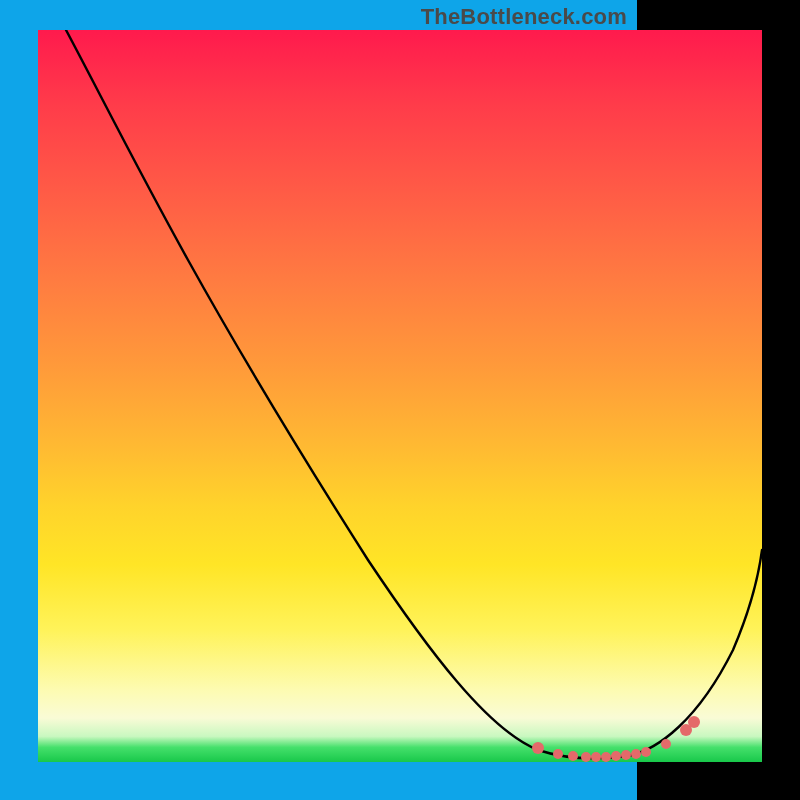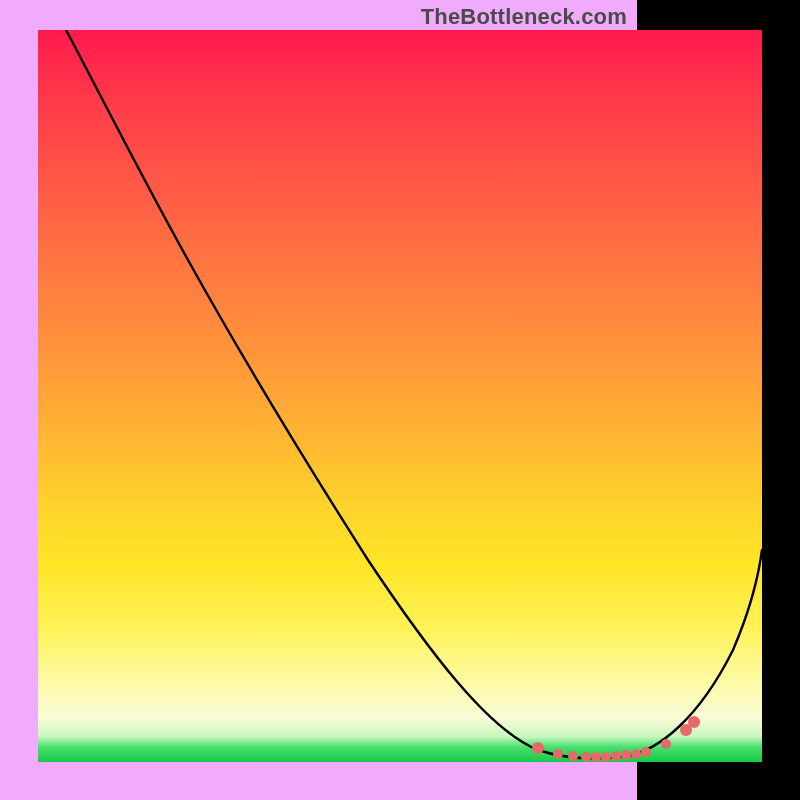--- a/index.html
+++ b/index.html
@@ -8,21 +8,21 @@
     width: 800px;
     height: 800px;
     background: #000;
     overflow: hidden;
     font-family: Arial, Helvetica, sans-serif;
   }
   .frame {
     position: relative;
     width: 637px;
     height: 800px;
-    background: #f0abfc;
+    background: #0ea5e9;
   }
   .watermark {
     position: absolute;
     top: 4px;
     right: 10px;
     color: #4a4a4a;
     font-size: 22px;
     font-weight: 600;
     letter-spacing: 0.2px;
     z-index: 5;

